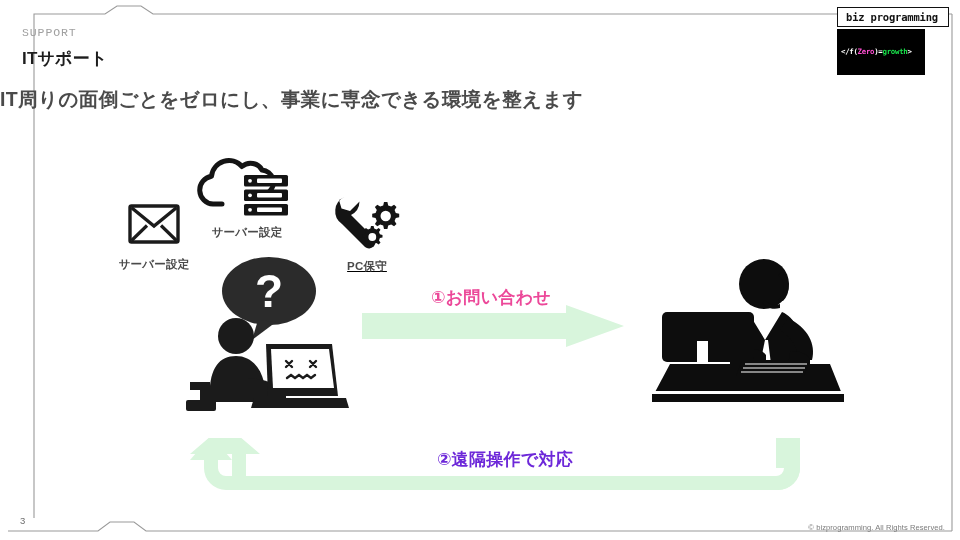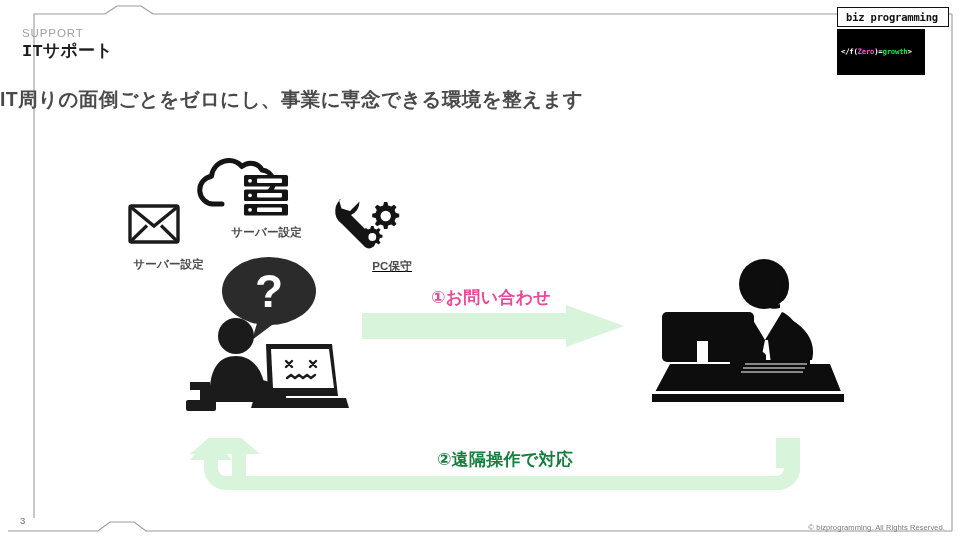--- a/index.html
+++ b/index.html
@@ -31,29 +31,29 @@
     position: absolute;
     left: 22px;
     top: 26px;
   }
   .eyebrow {
     font-size: 11.5px;
     letter-spacing: 0.9px;
     color: #a0a0a0;
     line-height: 14px;
     font-weight: 400;
+    font-family: Liberation Mono, monospace;
   }
   .page-title {
     font-size: 17px;
     font-weight: bold;
     color: #1d1d1d;
     line-height: 22px;
     letter-spacing: 0.2px;
-    margin-top: 1px;
-    font-family: Liberation Mono, monospace;
+    margin-top: 8px;
   }
 
   
   .logo {
     position: absolute;
     right: 11px;
     top: 7px;
     width: 112px;
   }
   .logo-name {
@@ -94,21 +94,21 @@
     width: 960px;
     font-size: 19.5px;
     font-weight: bold;
     color: #4a4a4a;
     letter-spacing: 0.4px;
   }
 
   
   .icon-item {
     position: absolute;
-    text-align: right;
+    text-align: center;
   }
   .icon-caption {
     font-size: 11.5px;
     color: #4a4a4a;
     font-weight: bold;
     letter-spacing: 0.2px;
     margin-top: 1px;
     white-space: nowrap;
   }
   #icon-mail   { left: 104px; top: 200px; width: 100px; }
@@ -300,18 +300,18 @@
   <div class="arrow-label" id="label-forward" style="color:#ec4899;">①お問い合わせ</div>
 
   <svg class="arrow-svg" id="arrow-return" width="610" height="62" viewBox="0 0 610 62">
     <path d="M 596 0 L 596 28 A 20 20 0 0 1 576 48 L 46 48 L 46 62 L 46 48 L 46 18 L 26 18 L 46 -4 L 66 18 L 46 18" fill="none"></path>
     <path d="M 586 0 L 610 0 L 610 30 A 22 22 0 0 1 588 52 L 46 52 L 46 38 L 586 38 A 8 8 0 0 0 594 30 L 586 30 Z" fill="#d8f5dc"></path>
     <path d="M 586 0 L 610 0 L 610 30 A 22 22 0 0 1 588 52 L 54 52 L 54 38 L 588 38 A 8 8 0 0 0 596 30 L 596 0 Z" fill="#d8f5dc"></path>
     <path d="M 42 52 L 56 52 L 56 16 L 70 16 L 35 -14 L 0 16 L 42 16 Z" fill="#d8f5dc"></path>
     <path d="M 26 52 L 70 52 A 22 22 0 0 1 48 30 L 48 16 L 62 16 L 31 -12 L 0 16 L 14 16 L 14 30 A 22 22 0 0 1 26 52 Z" fill="#d8f5dc" opacity="0"></path>
     <path d="M 14 30 A 22 22 0 0 0 36 52 L 58 52 L 58 38 L 36 38 A 8 8 0 0 1 28 30 L 28 22 L 42 22 L 21 -2 L 0 22 L 14 22 Z" fill="#d8f5dc"></path>
   </svg>
-  <div class="arrow-label" id="label-return" style="color:#15803d;">②遠隔操作で対応</div>
+  <div class="arrow-label" id="label-return" style="color:#6d28d9;">②遠隔操作で対応</div>
 
   <div class="page-number">3</div>
   <div class="copyright">© bizprogramming. All Rights Reserved.</div>
 
 </div>
 
 </body></html>

